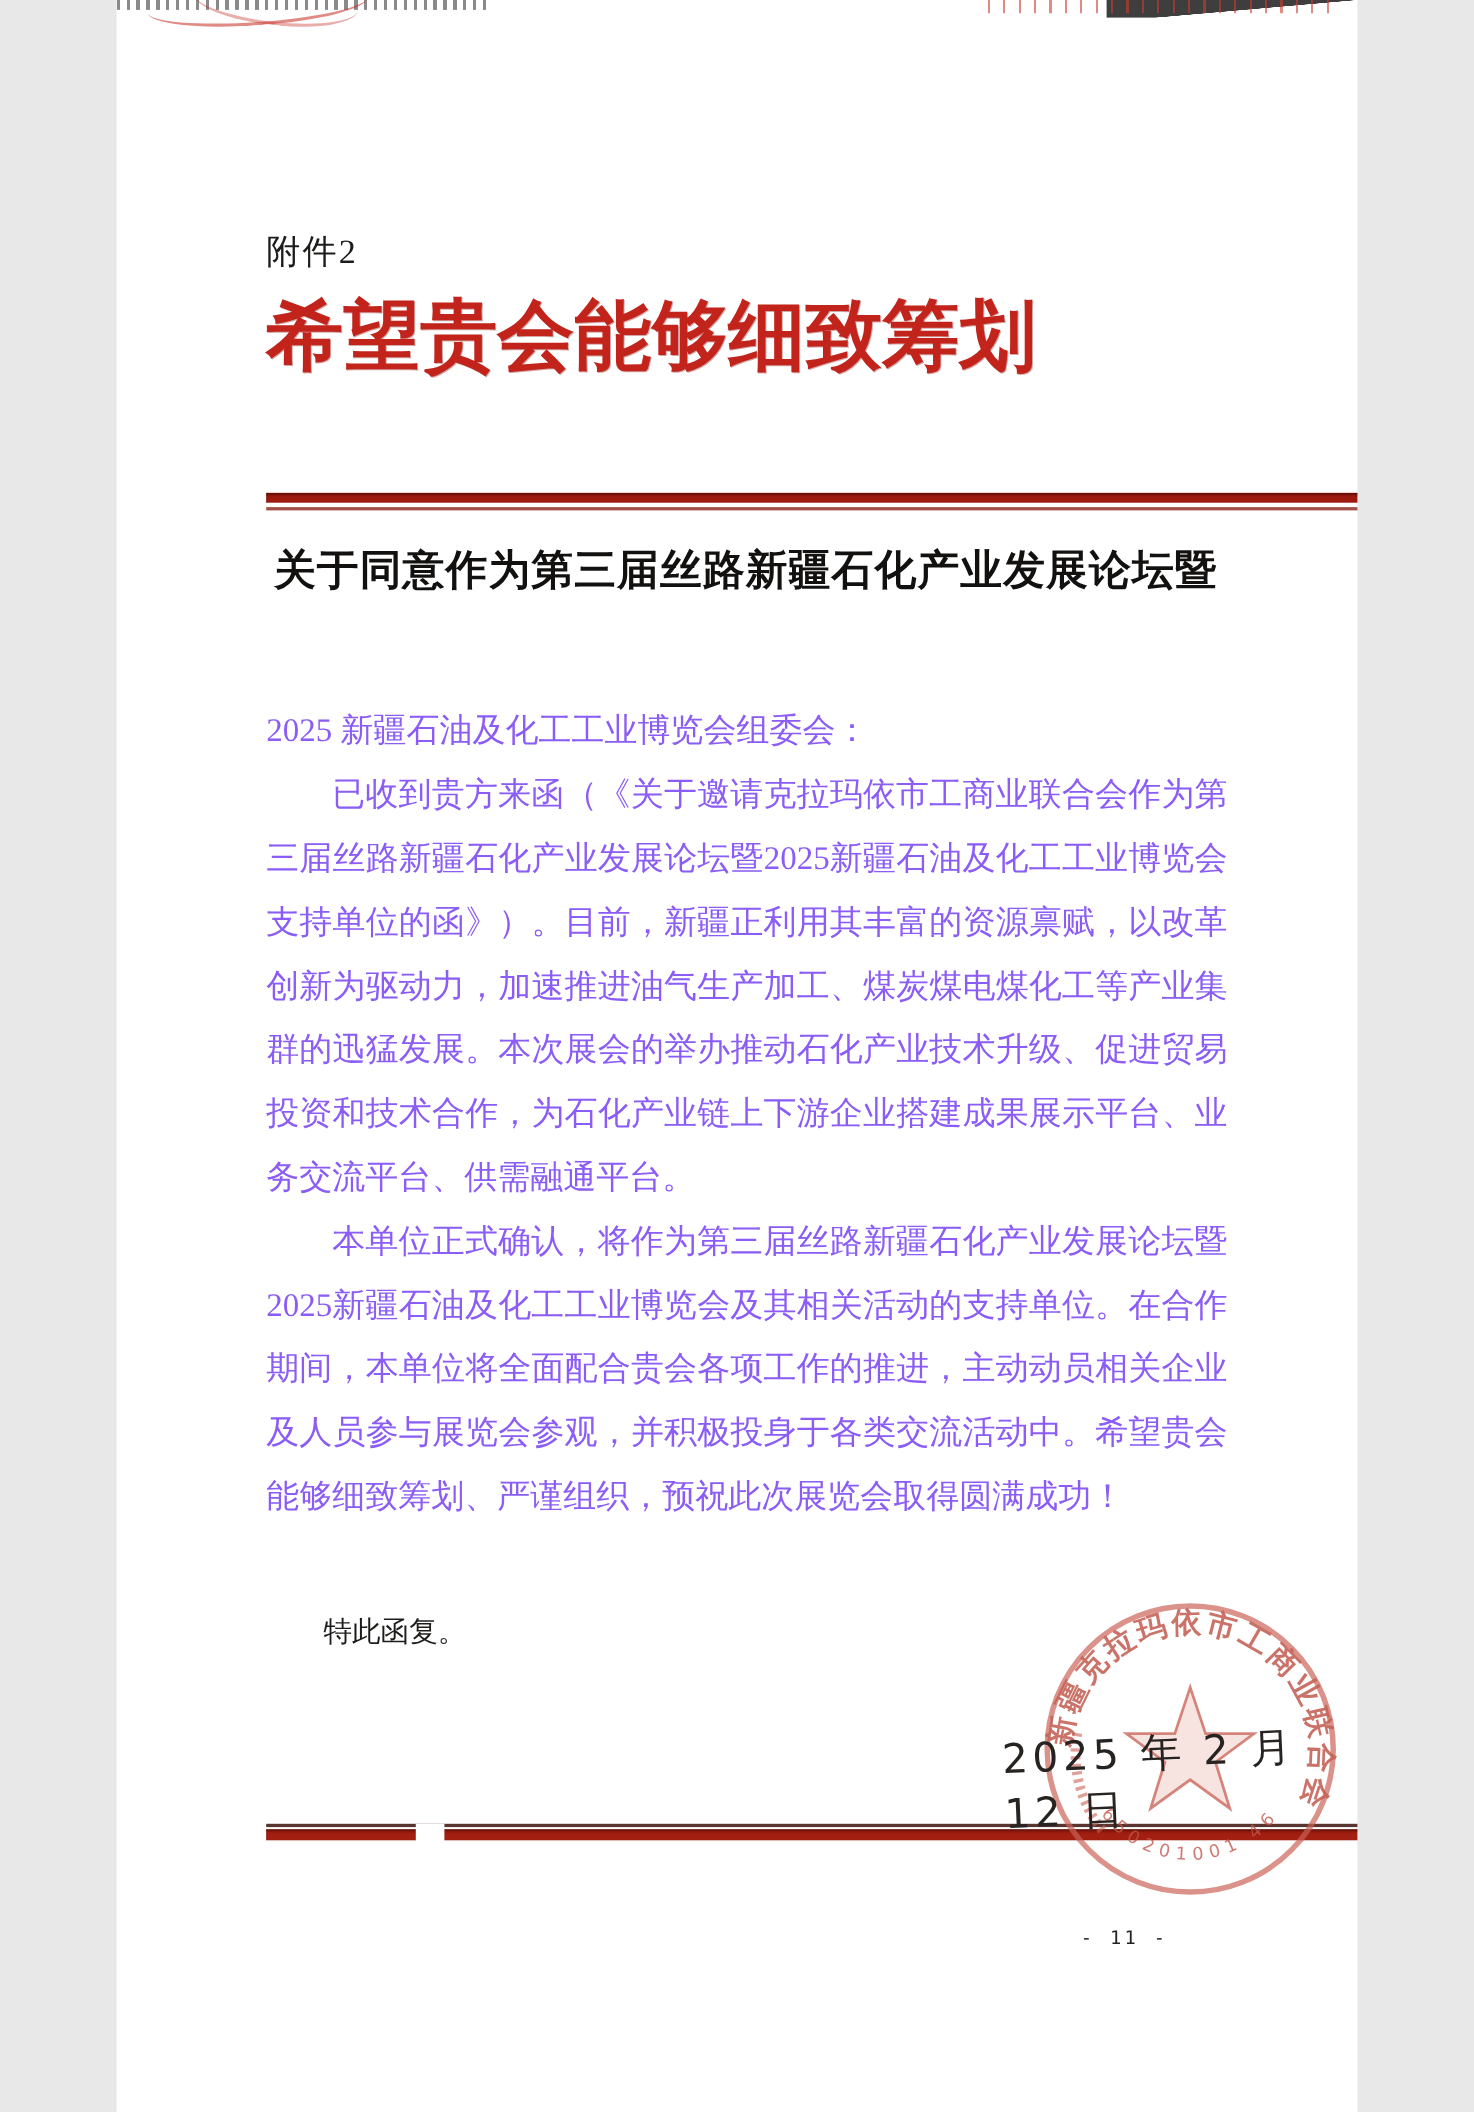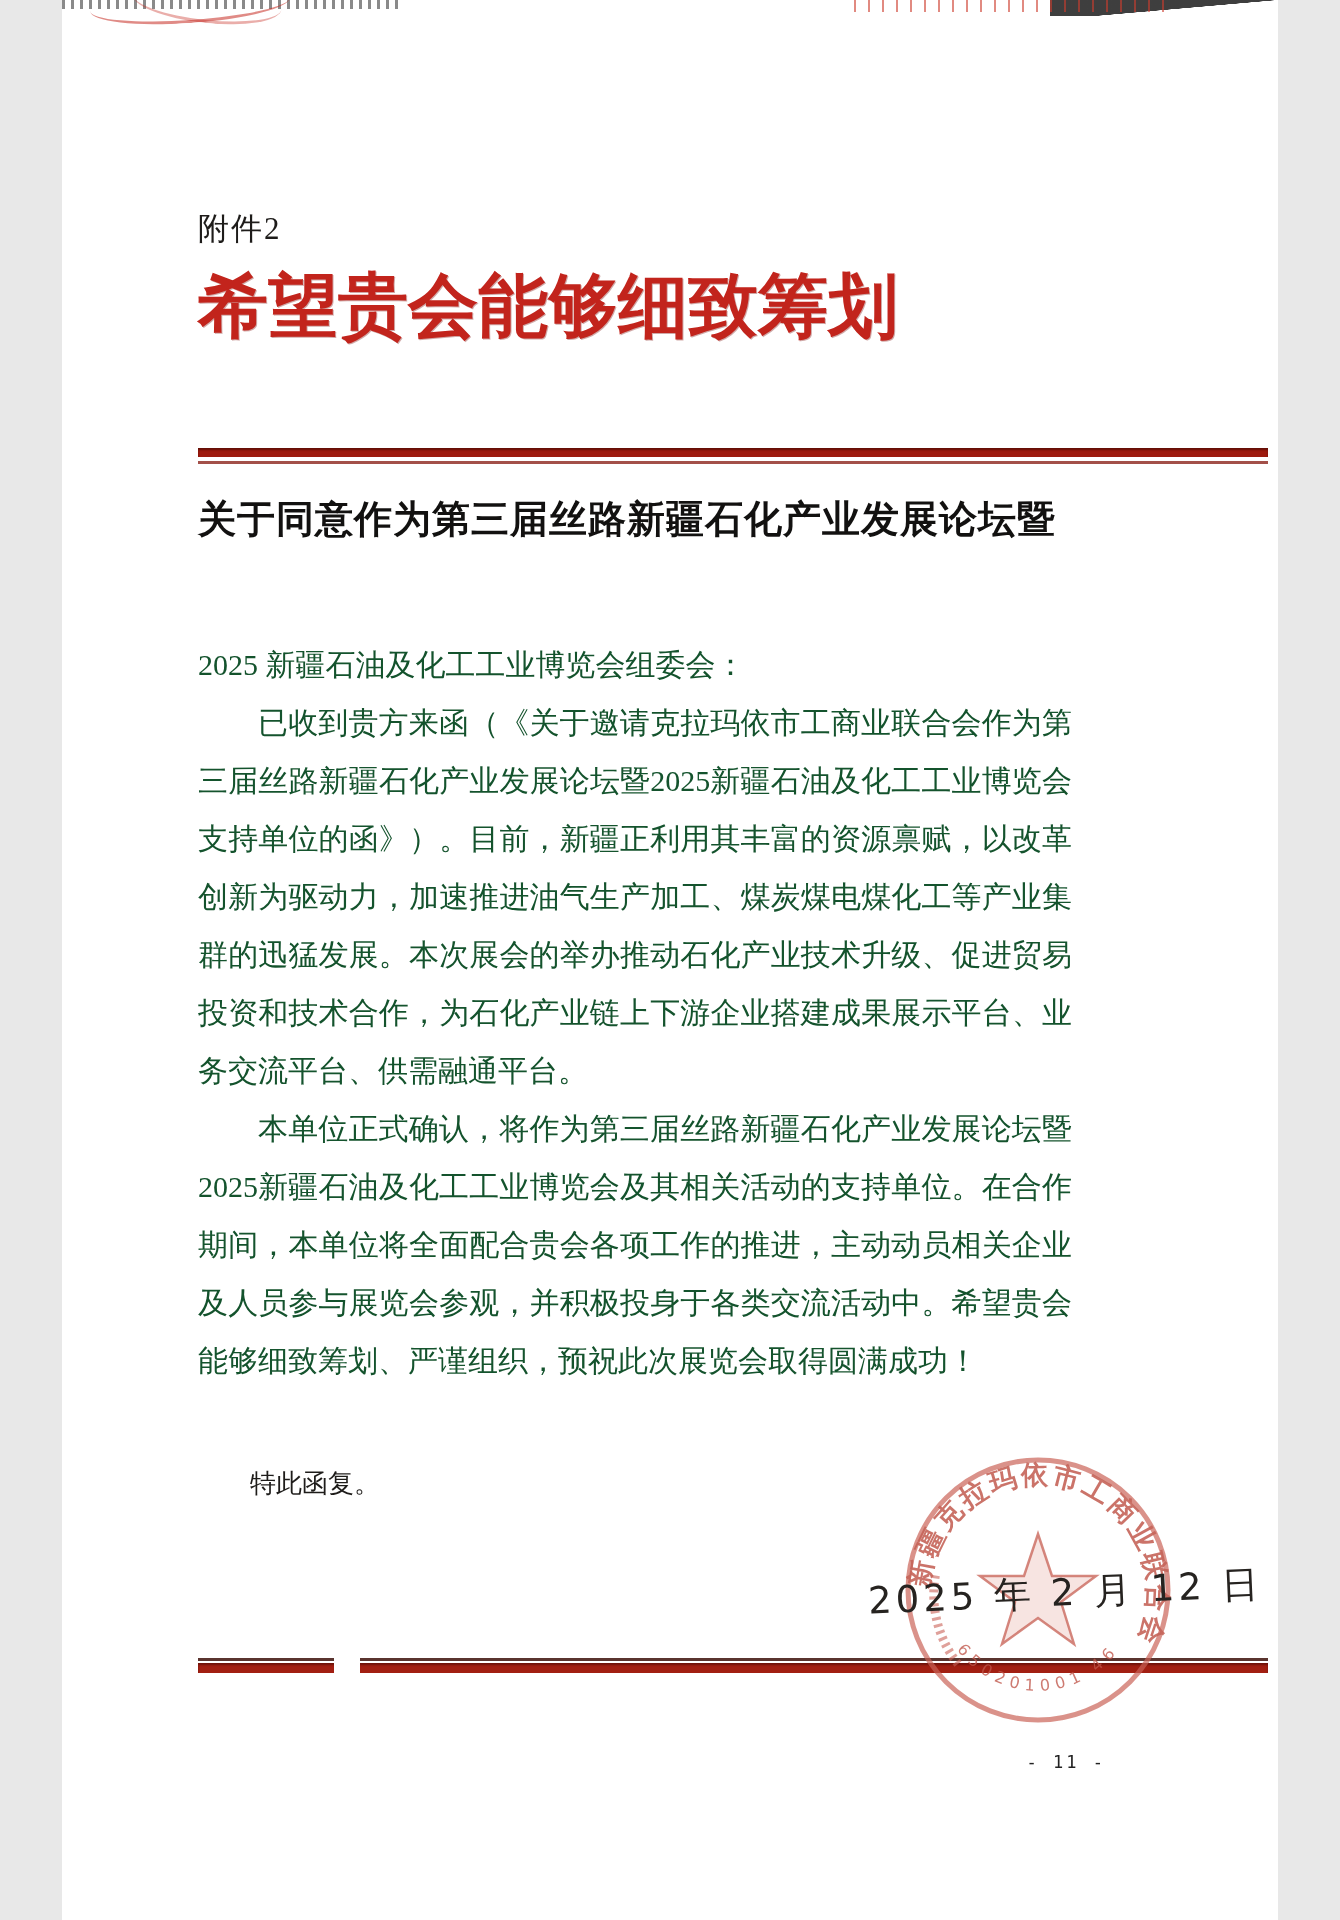--- a/index.html
+++ b/index.html
@@ -1,18 +1,18 @@
 <!DOCTYPE html>
 <html><head>
 <meta charset="utf-8">
 <style>
   html,body{margin:0;padding:0;background:#e8e8e8;}
   .page{
     position:relative;
-    width:1216px;height:1920px;
+    width:1128px;height:1920px;
     margin:0 auto;
     background:#ffffff;
     overflow:hidden;
     font-family:"Liberation Serif", serif;
     color:#1e1c1a;
   }
 
   
   .artifact-top-strip{
     position:absolute;left:0;top:0;width:340px;height:9px;
@@ -50,32 +50,32 @@
     line-height:1;
     font-family:"Liberation Serif", serif;
   }
   .rule-top{position:absolute;left:136px;top:448px;width:1070px;}
   .rule-top .thick{height:9px;background:#9e1a0e;box-shadow:inset 0 2px 2px rgba(60,8,4,.6);}
   .rule-top .thin{height:3px;margin-top:4px;background:#8c241c;opacity:.8;}
 
   
   .doc-title{
     position:absolute;left:136px;top:492px;width:872px;
-    text-align:left;font-weight:bold;
+    text-align:center;font-weight:bold;
     font-size:38px;line-height:54px;
     letter-spacing:1px;
     color:#121110;
   }
 
   
   .body-block{
     position:absolute;left:136px;top:636px;width:874px;
     font-size:30px;line-height:58px;
     text-align:justify;
-    color:#14532d;
+    color:#8b5cf6;
   }
   .salutation{text-indent:0;margin:0;}
   .para{margin:0;text-indent:2em;}
   .closing{margin:0;text-indent:2em;position:absolute;left:136px;top:1466px;font-size:26px;}
 
   
   .date-line{
     position:absolute;left:806px;top:1568px;
     font-size:37px;letter-spacing:4px;
     transform:rotate(-2.5deg);

